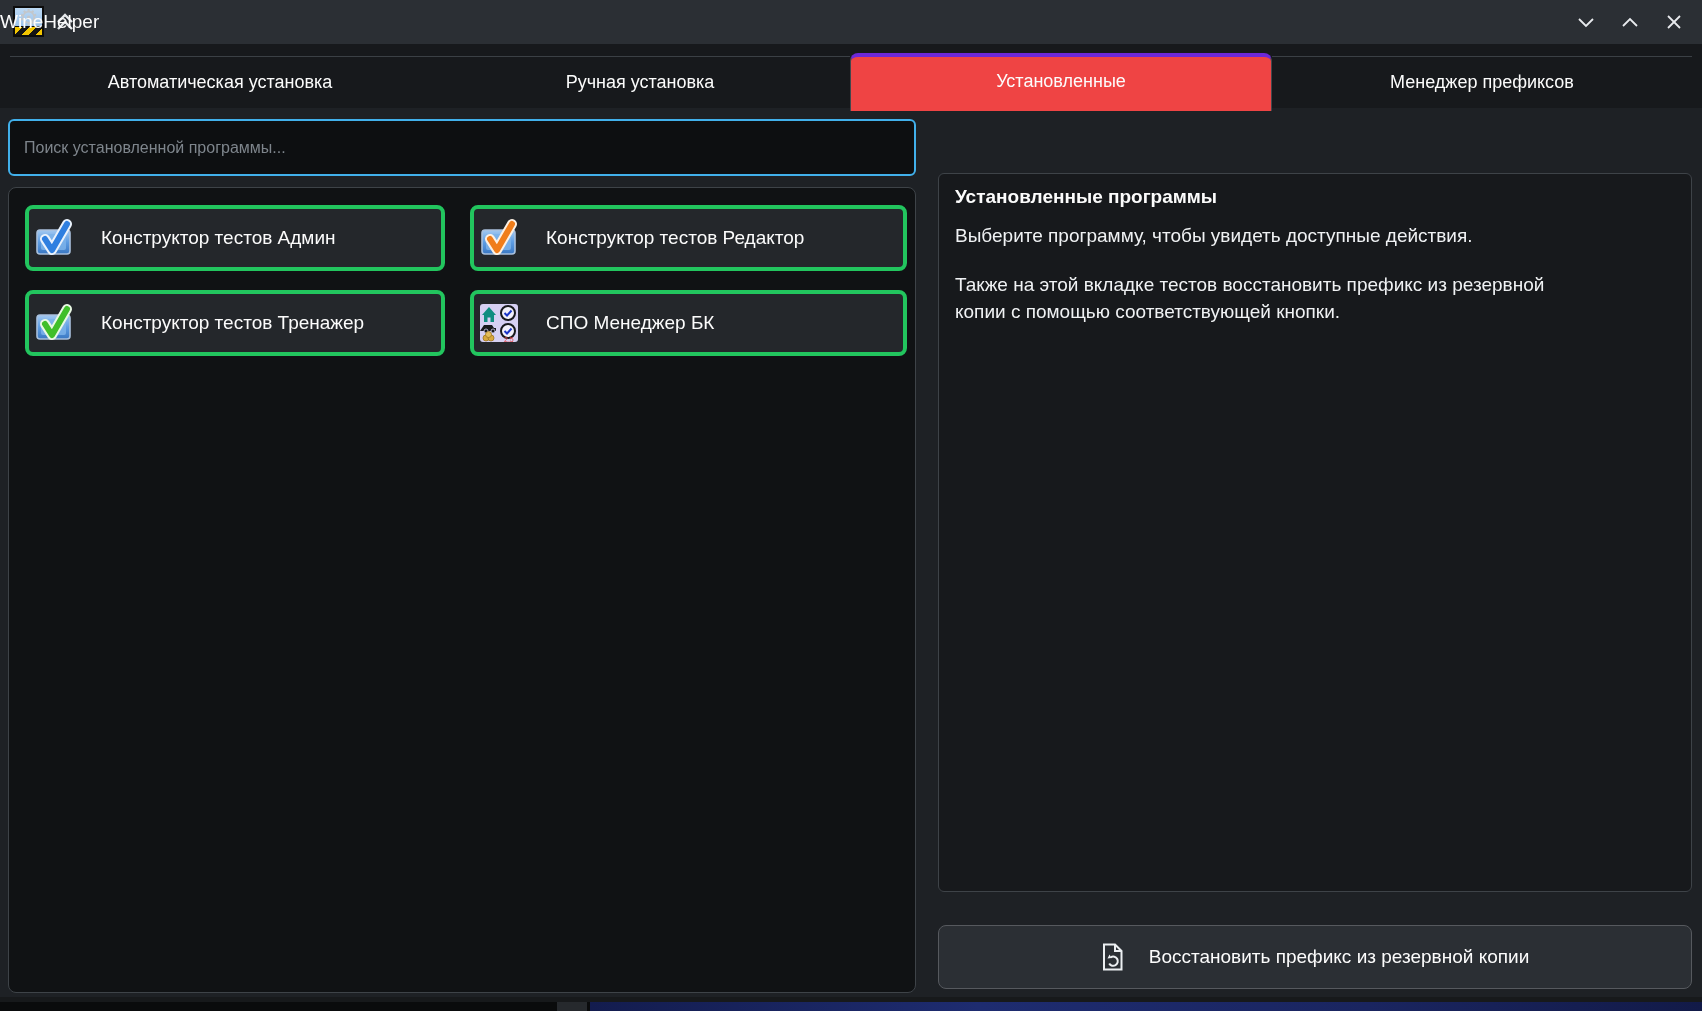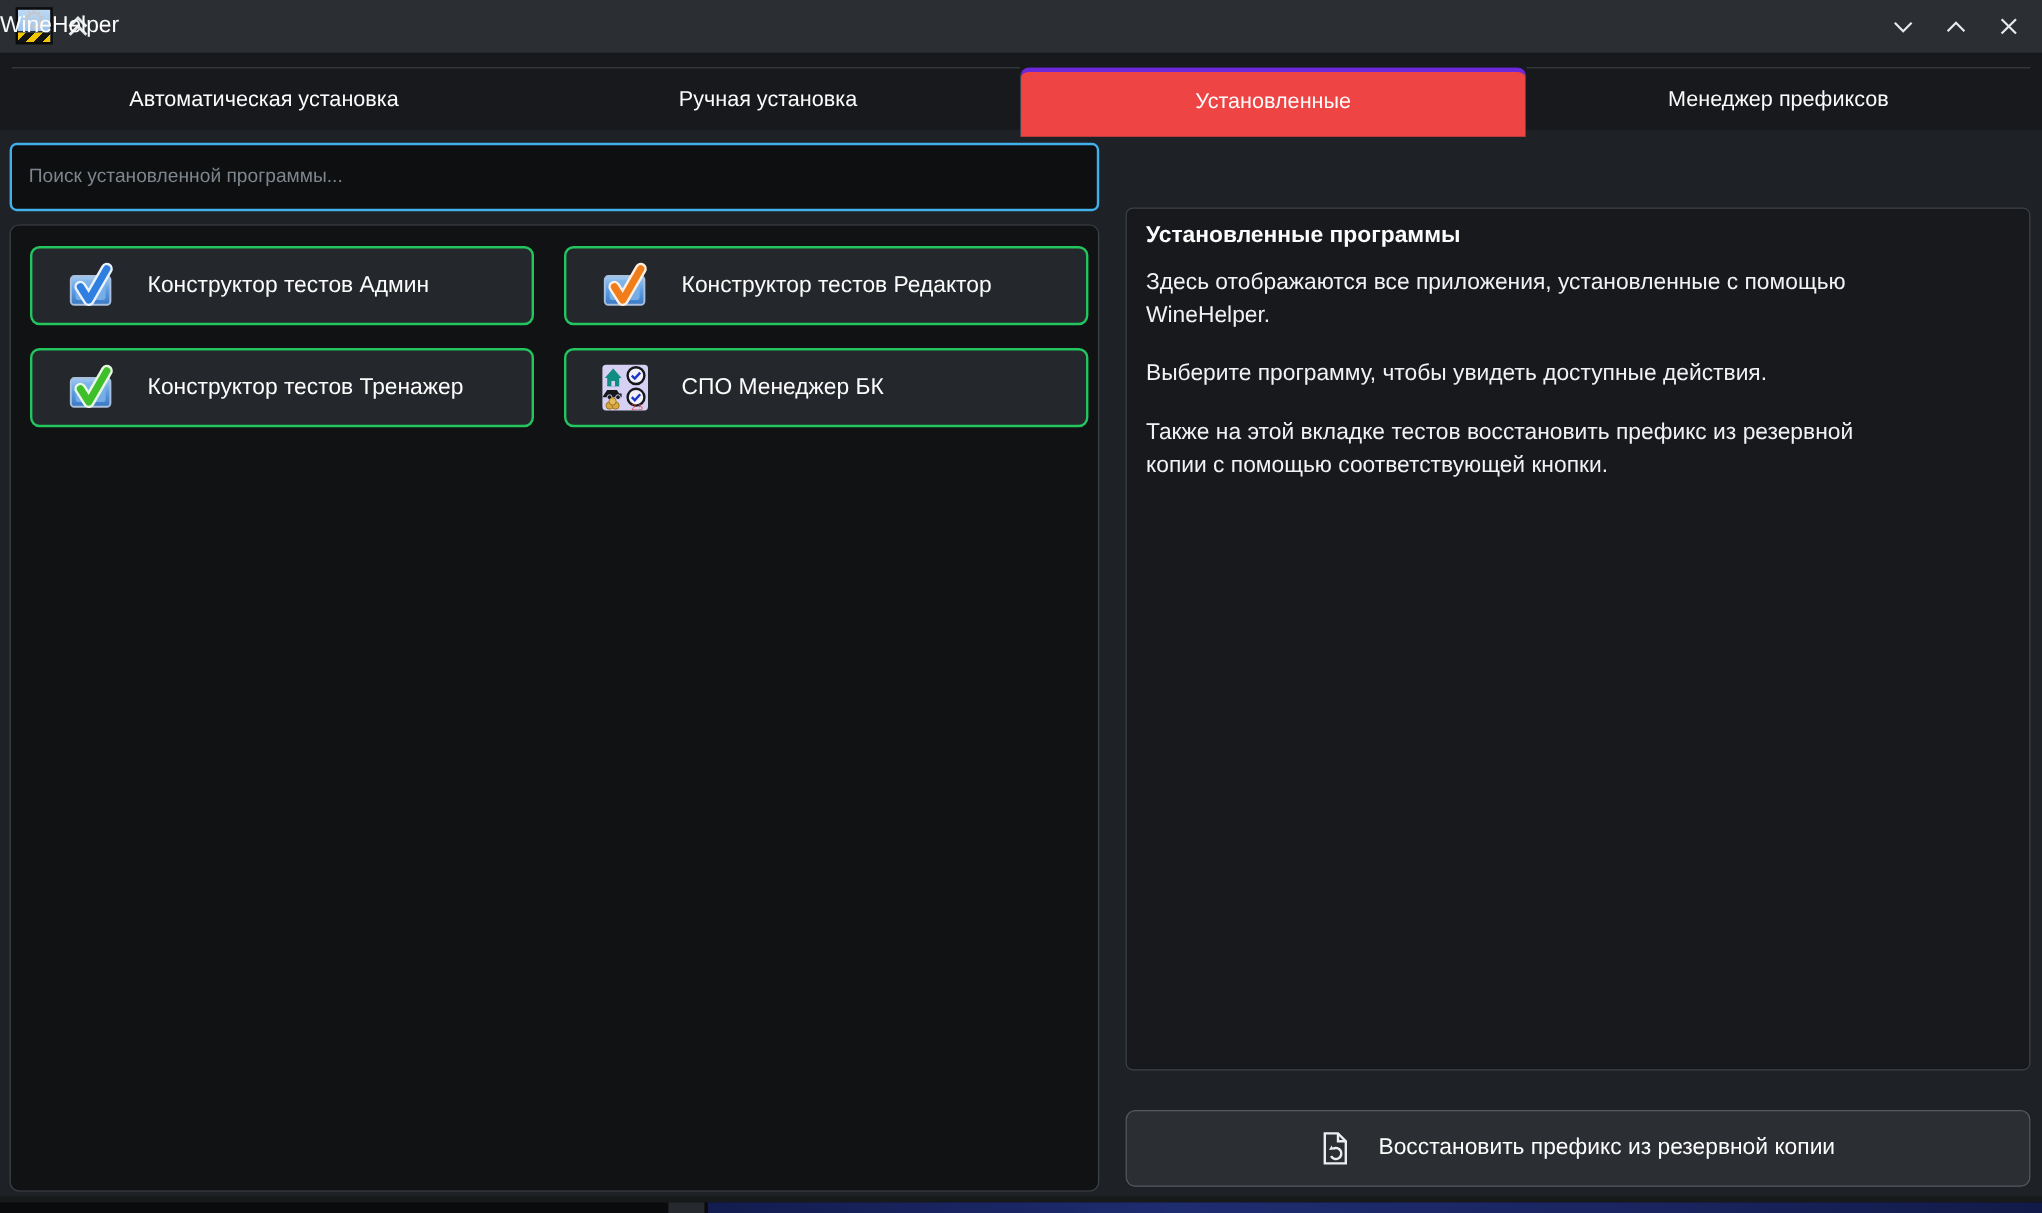--- a/index.html
+++ b/index.html
@@ -18,37 +18,37 @@
     font-family:"DejaVu Sans",sans-serif;font-size:22px;color:#c3c7cb;text-shadow:0 1px 1px #5f6périe;}
   .app-icon .hazard{position:absolute;left:0;bottom:0;width:100%;height:9px;
     background:repeating-linear-gradient(135deg,#f2c500 0 5px,#141414 5px 10px);border-top:1px solid #0c0c0c;}
   .keep-above{position:absolute;left:53px;top:10px;width:24px;height:24px;cursor:pointer;}
   .win-title{position:absolute;left:0;top:0;width:100%;height:44px;line-height:44px;
     text-align:left;font-size:19px;color:#fcfcfc;}
   .win-controls{position:absolute;right:16px;top:0;height:44px;display:flex;align-items:center;gap:20px;}
   .win-btn{width:24px;height:24px;display:flex;align-items:center;justify-content:center;cursor:pointer;}
   
   .tabbar{position:absolute;left:0;top:44px;width:1702px;height:64px;background:#17191c;
-    display:flex;padding:0 10px;align-items:flex-start;}
+    display:flex;padding:0 10px;align-items:center;}
   .tab{flex:1;margin-top:12px;height:52px;line-height:50px;text-align:center;font-size:18px;
     color:#fcfcfc;border-top:1px solid #3b4045;cursor:pointer;white-space:nowrap;}
   .tab.active{height:58px;background:#ef4444;border:1px solid #43474c;border-top:4px solid #6d28d9;
     border-bottom:none;border-radius:8px 8px 0 0;line-height:49px;z-index:3;}
   
   .search-input{position:absolute;left:8px;top:119px;width:908px;height:57px;
     background:#0d0f11;border:2px solid #41b0eb;border-radius:6px;outline:none;
     color:#f2f4f6;font-size:16px;padding:0 14px;font-family:inherit;caret-color:#e8ebee;}
   .search-input::placeholder{color:#7e858c;opacity:1;}
   
   .list-panel{position:absolute;left:8px;top:187px;width:908px;height:806px;
     background:#101214;border:1px solid #3e4348;border-radius:8px;
     padding:17px 0 0 16px;}
   .prog-grid{display:grid;grid-template-columns:420px 437px;column-gap:25px;row-gap:19px;}
-  .prog-btn{height:66px;background:#24272b;border:2px solid #22c55e;border-radius:8px;
-    display:flex;align-items:center;padding-left:28px;gap:26px;cursor:pointer;}
+  .prog-btn{height:66px;background:#24272b;border:4px solid #22c55e;border-radius:8px;
+    display:flex;align-items:center;padding-left:4px;gap:26px;cursor:pointer;}
   .prog-btn .plabel{font-size:19px;color:#fcfcfc;white-space:nowrap;}
   .prog-ic{width:42px;height:42px;flex:0 0 42px;}
   
   .help-panel{position:absolute;left:938px;top:173px;width:754px;height:719px;
     background:#17191c;border:1px solid #3e4348;border-radius:6px;padding:10px 16px;}
   .help-title{font-size:19px;font-weight:bold;color:#fcfcfc;margin:2px 0 14px 0;}
   .help-p{font-size:19px;line-height:27px;color:#f0f2f4;margin:0 0 22px 0;max-width:640px;}
   
   .restore-btn{position:absolute;left:938px;top:925px;width:754px;height:64px;
     background:#2b2f34;border:1px solid #56595e;border-radius:8px;
@@ -186,21 +186,20 @@
           <text x="26" y="40" font-size="7" fill="#e23b3b" font-family="Liberation Sans, sans-serif">2.5</text>
         </svg>
         <span class="plabel">СПО Менеджер БК</span>
       </div>
 
     </div>
   </div>
 
   <div class="help-panel">
     <div class="help-title">Установленные программы</div>
-    <p class="help-p">Здесь отображаются все приложения, установленные с помощью WineHelper.</p>
     <p class="help-p">Выберите программу, чтобы увидеть доступные действия.</p>
     <p class="help-p">Также на этой вкладке тестов восстановить префикс из резервной копии с помощью соответствующей кнопки.</p>
   </div>
 
   <div class="restore-btn">
     <svg width="24" height="28" viewBox="0 0 24 28">
       <path d="M3 1.5 h11 l6.5 6.5 v18.5 h-17.5 z" fill="none" stroke="#eceff1" stroke-width="2"></path>
       <path d="M14 1.5 v6.5 h6.5" fill="none" stroke="#eceff1" stroke-width="2"></path>
       <path d="M8.2 20.5 a4.6 4.6 0 1 0 1.6 -6.2" fill="none" stroke="#eceff1" stroke-width="2"></path>
       <path d="M8.6 11.6 l1.8 3.4 -3.9 0.4 z" fill="#eceff1"></path>

